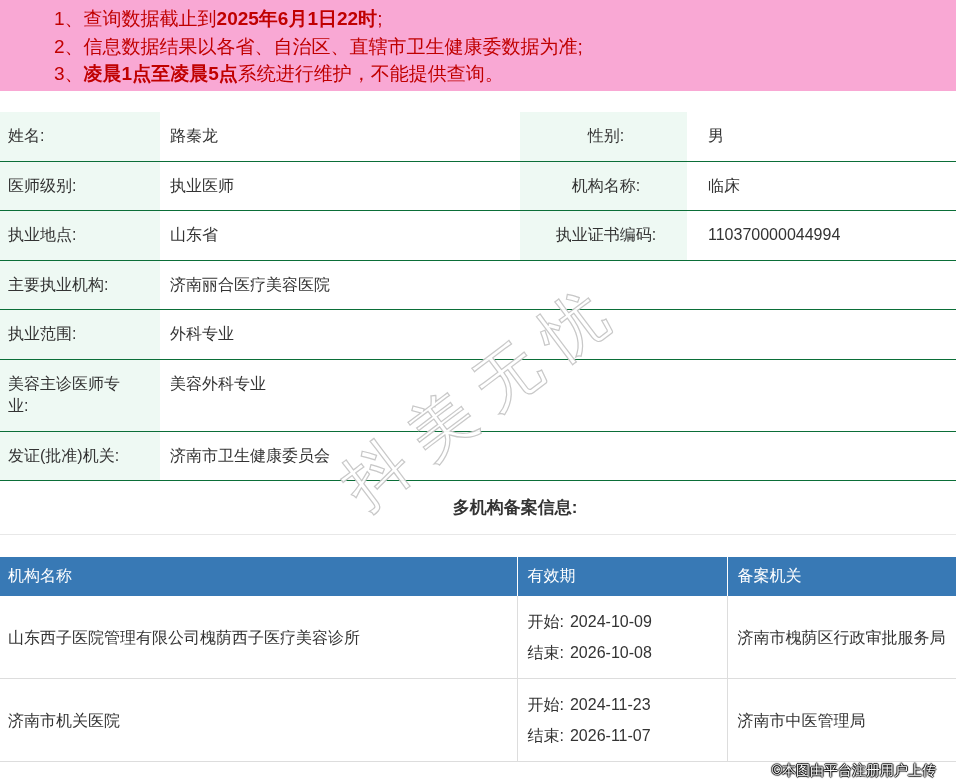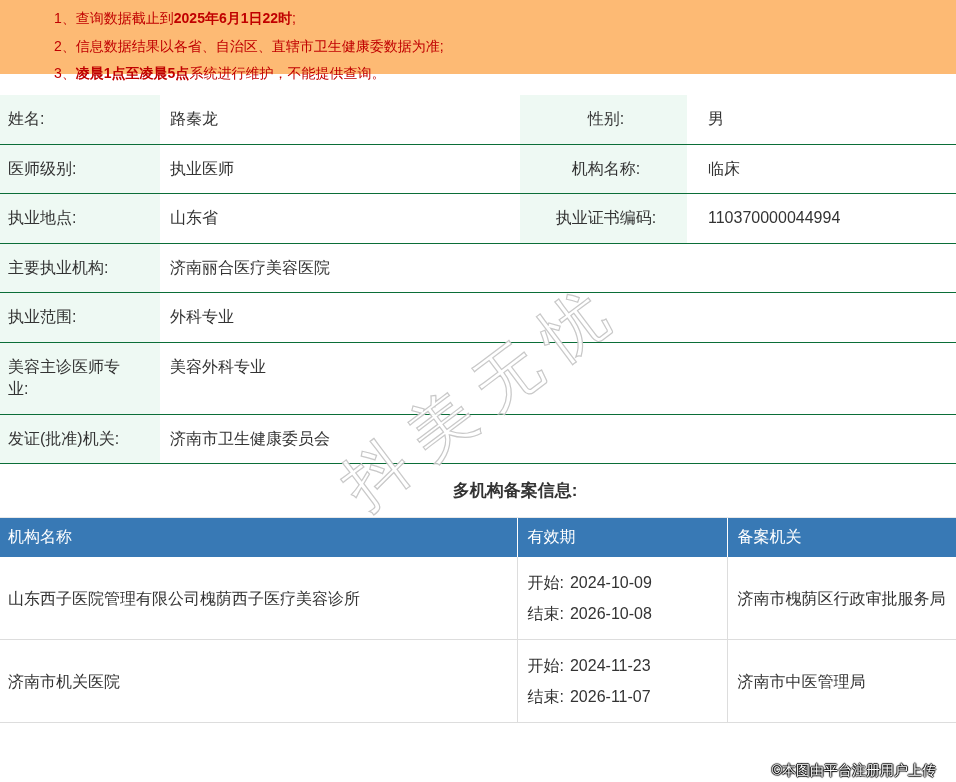--- a/index.html
+++ b/index.html
@@ -3,22 +3,22 @@
 <meta charset="utf-8">
 <style>
   html,body{margin:0;padding:0;}
   body{
     width:956px;height:782px;overflow:hidden;background:#ffffff;
     font-family:"Liberation Sans","DejaVu Sans",sans-serif;
     position:relative;color:#333;
   }
   
   .banner{
-    background:#fdba74;height:74px;box-sizing:border-box;
-    padding:5px 10px 0 54px;color:#c00000;font-size:14px;line-height:27.5px;
+    background:#f9a8d4;height:91px;box-sizing:border-box;
+    padding:5px 10px 0 54px;color:#c00000;font-size:19px;line-height:27.5px;
   }
   .banner b{font-weight:bold;}
   
   table.info{
     width:956px;border-collapse:collapse;table-layout:fixed;
     margin-top:21px;font-size:16px;color:#333;
   }
   table.info td{
     border-bottom:1px solid #0b6e38;vertical-align:top;
     padding-top:13px;padding-bottom:13px;line-height:22.5px;
@@ -29,21 +29,21 @@
   td.val2{padding-left:21px;padding-right:8px;}
   
   .section-heading{
     margin-top:18px;text-align:center;padding-left:74px;
     font-size:17px;font-weight:bold;color:#333;line-height:17px;
   }
   hr.divider{border:none;border-top:1px solid #e8e8e8;margin:18px 0 0 0;}
   
   table.multi{
     width:956px;border-collapse:collapse;table-layout:fixed;
-    font-size:16px;color:#333;
+    margin-top:22px;font-size:16px;color:#333;
   }
   table.multi th{
     background:#3879b5;color:#ffffff;font-weight:normal;text-align:left;
     padding:9px 8px;font-size:16px;
   }
   table.multi th + th{border-left:1px solid #ffffff;padding-left:10px;}
   table.multi td{
     border-bottom:1px solid #dddddd;vertical-align:middle;
     padding:10px 8px;line-height:31px;
   }

